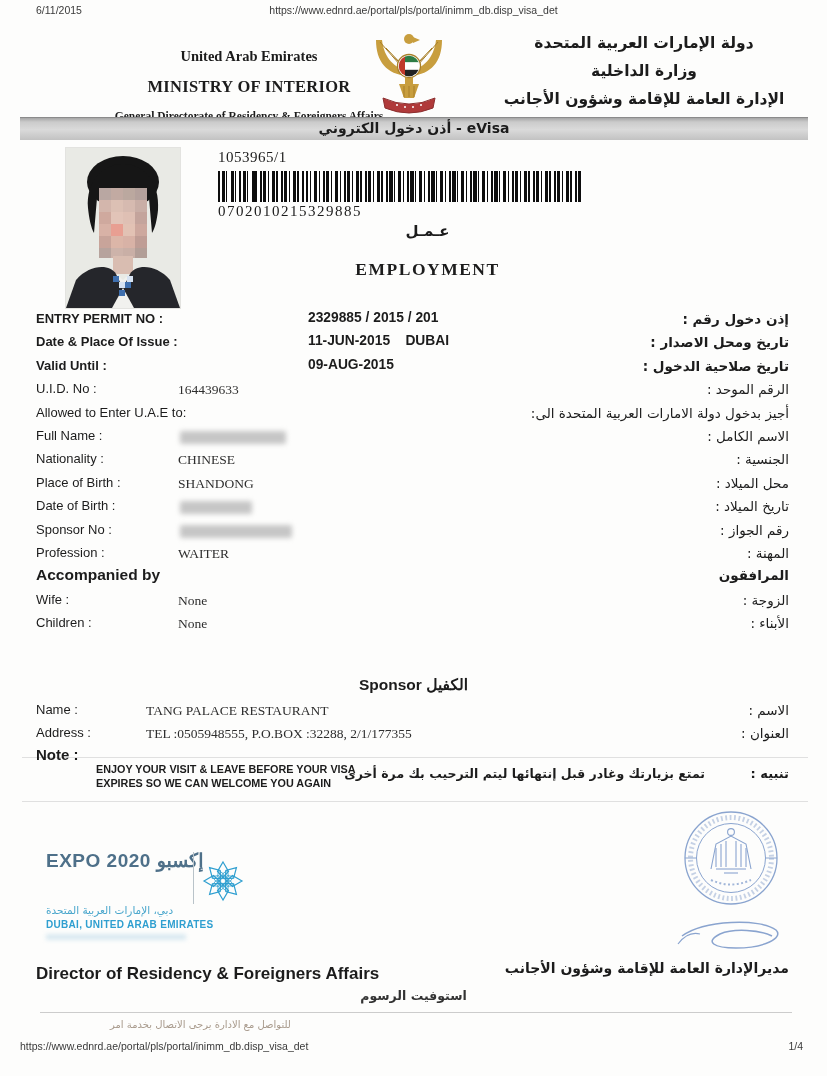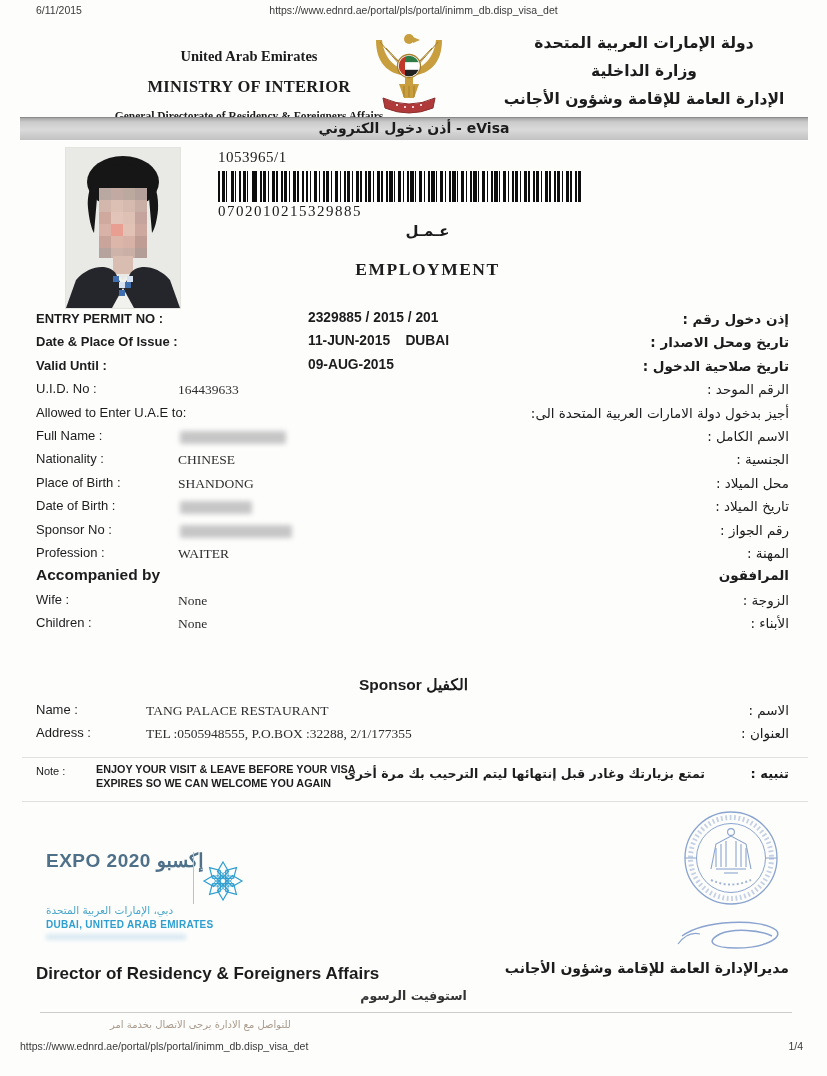--- a/index.html
+++ b/index.html
@@ -46,21 +46,21 @@
   .r-name{left:180px;width:106px;}
   .r-dob{left:180px;width:72px;}
   .r-pass{left:180px;width:112px;}
   
   .sponsor-h{left:0;top:676px;width:827px;text-align:center;font-weight:bold;font-size:15.5px;}
   .sprow .val{left:146px;}
   
   .rule{border-top:1px solid #e0e0e0;height:0;}
   .rule-a{left:22px;top:757px;width:786px;}
   .rule-b{left:22px;top:801px;width:786px;}
-  .note-label{left:36px;top:765px;font-weight:normal;font-size:11px;}
+  .note-label{left:36px;top:746px;font-weight:bold;font-size:15px;}
   .note-text{left:96px;top:763px;font-weight:bold;font-size:10.8px;line-height:13.5px;}
   .note-ar-text{right:122px;top:766px;font-size:12.5px;font-weight:bold;}
   .note-ar-label{right:38px;top:766px;font-size:13px;font-weight:bold;}
   
   .expo{left:46px;top:849px;width:150px;}
   .expo-word{font-size:19px;font-weight:bold;color:#4e7089;letter-spacing:.5px;white-space:nowrap;}
   .expo-arline{color:#49a6cc;font-size:10.5px;margin-top:3px;}
   .expo-enline{color:#2f9fd0;font-size:10px;font-weight:bold;margin-top:3px;letter-spacing:.3px;white-space:nowrap;}
   .expo-faint{margin-top:4px;height:6px;width:140px;background:#bcd9e8;filter:blur(2px);opacity:.55;}
   .expo-sep{left:193px;top:852px;width:1px;height:52px;background:#b9c3c9;}

